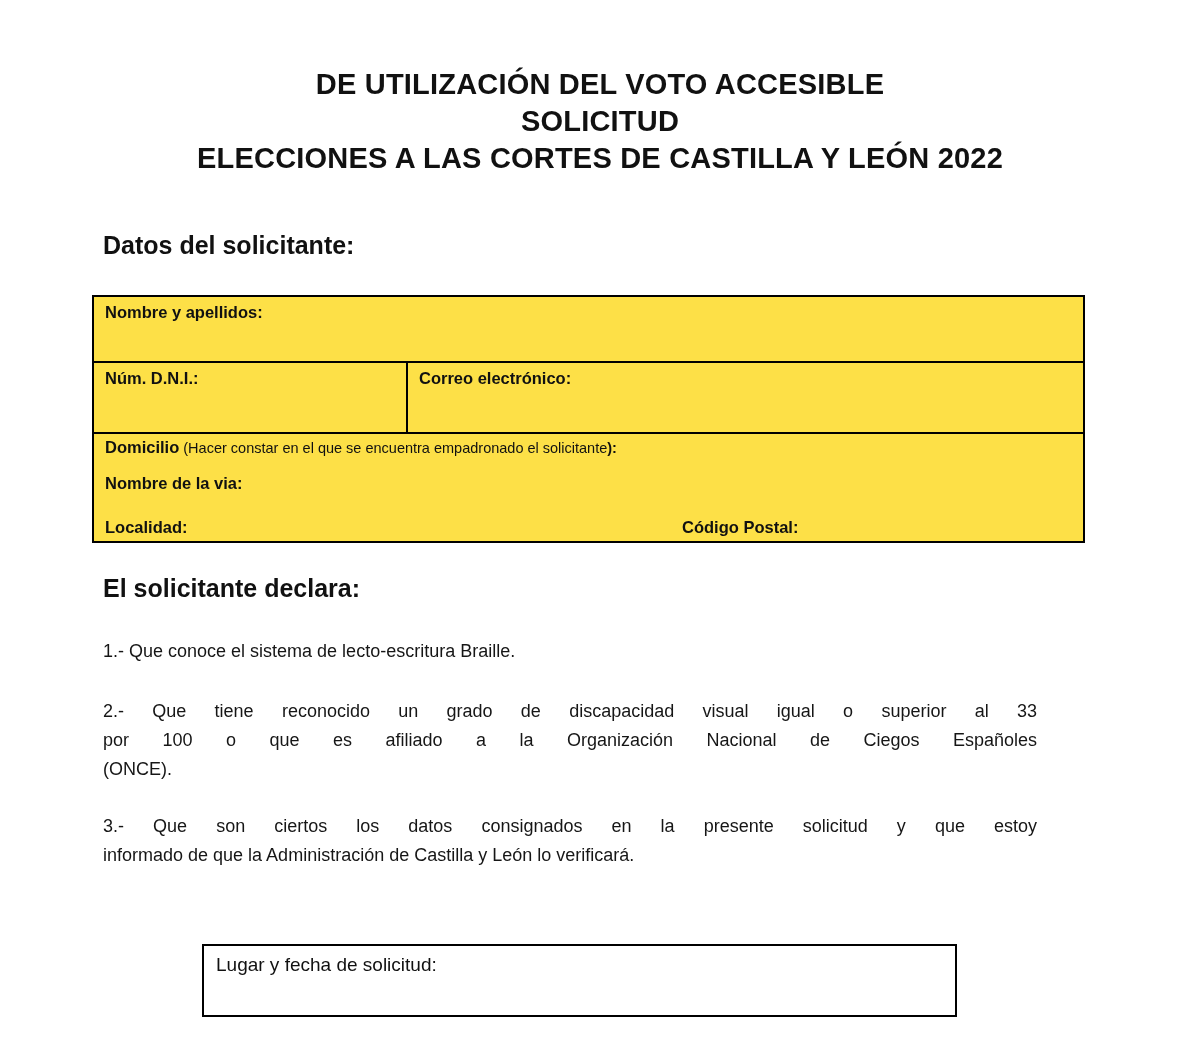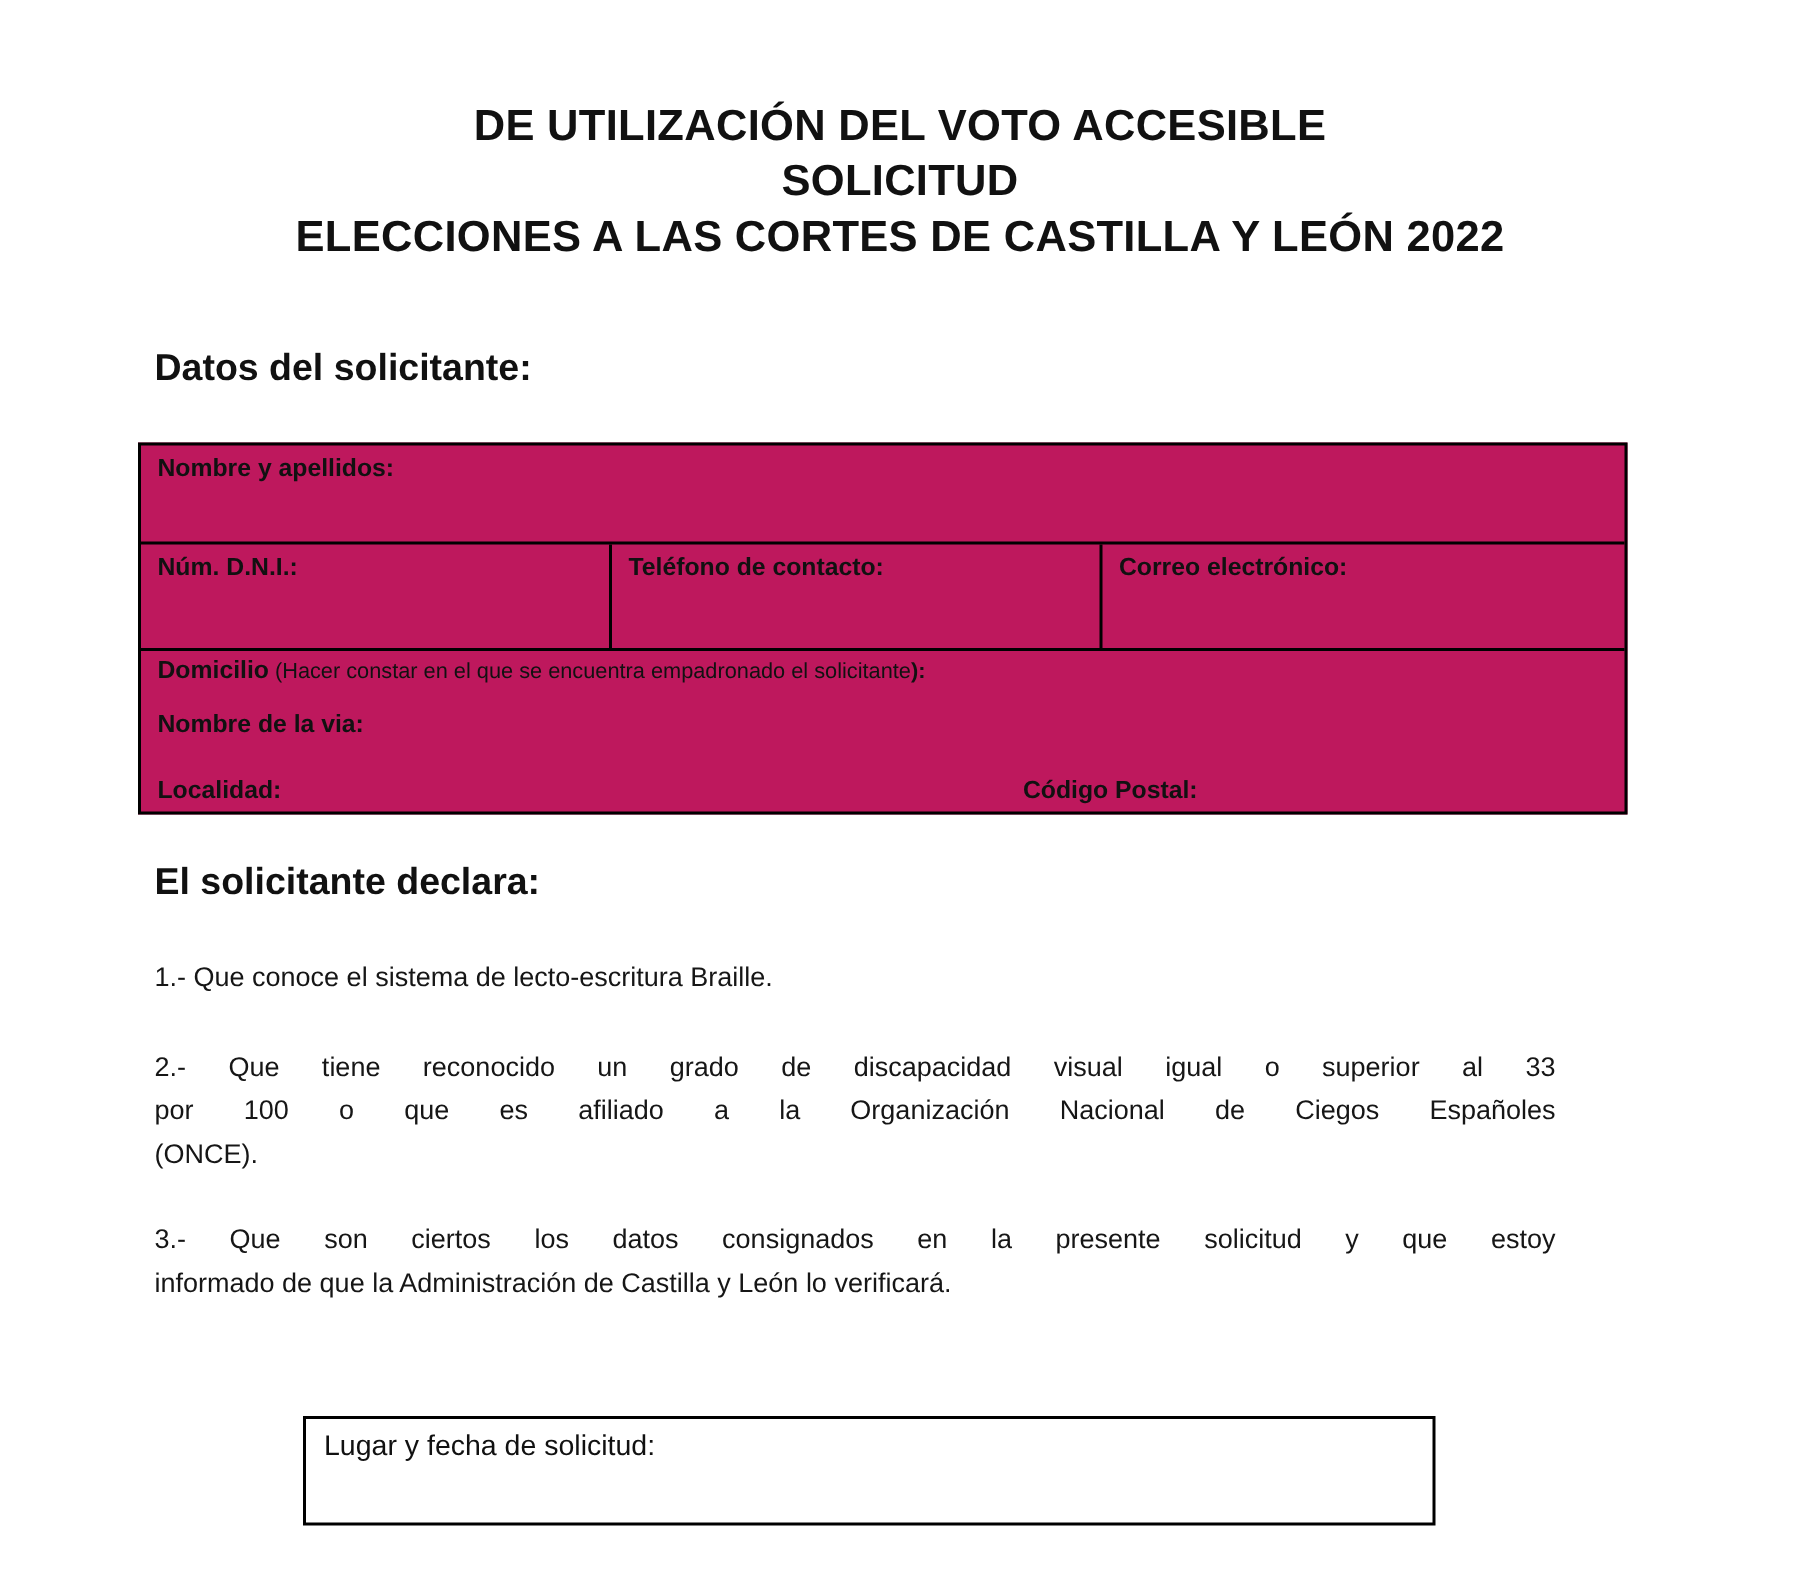--- a/index.html
+++ b/index.html
@@ -14,21 +14,21 @@
     text-align:center; font-weight:bold; font-size:29px; line-height:37px;
     letter-spacing:0.2px;
   }
   
   .section-heading {
     position:absolute; left:103px; font-size:25px; font-weight:bold;
   }
   
   .applicant-table {
     position:absolute; left:92px; top:295px; width:989px; height:244px;
-    border:2px solid #000000; background:#be185d;
+    border:2px solid #000000; background:#fde047;
   }
   .trow1 { height:64px; border-bottom:2px solid #000000; }
   .trow2 { height:69px; border-bottom:2px solid #000000; display:flex; }
   .cell-dni   { width:312px; border-right:2px solid #000000; }
   .cell-phone { width:325px; border-right:2px solid #000000; }
   .cell-email { flex:1; }
   .trow3 { position:relative; height:107px; }
   .field-label {
     font-size:16.5px; font-weight:bold; padding:6px 0 0 11px;
     white-space:nowrap;
@@ -70,23 +70,20 @@
   <div class="applicant-table">
 
     <div class="trow1">
       <div class="field-label">Nombre y apellidos:</div>
     </div>
 
     <div class="trow2">
       <div class="cell-dni">
         <div class="field-label">Núm. D.N.I.:</div>
       </div>
-      <div class="cell-phone">
-        <div class="field-label">Teléfono de contacto:</div>
-      </div>
       <div class="cell-email">
         <div class="field-label">Correo electrónico:</div>
       </div>
     </div>
 
     <div class="trow3">
       <div class="row3-line r3-l1">
         <span class="inline-label">Domicilio</span><span class="small-note"> (Hacer constar en el que se encuentra empadronado el solicitante</span><span class="inline-label small-note" style="font-weight:bold;">):</span>
       </div>
       <div class="row3-line r3-l2 inline-label">Nombre de la via:</div>

